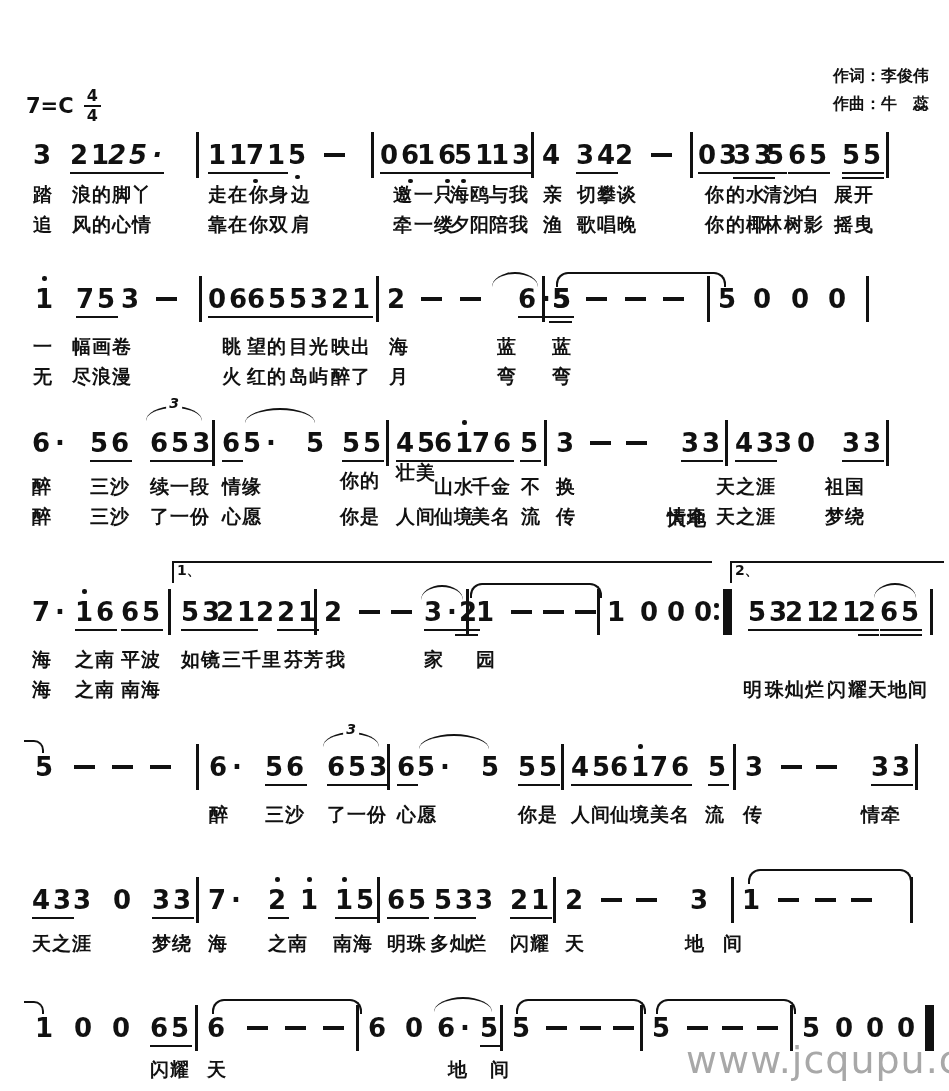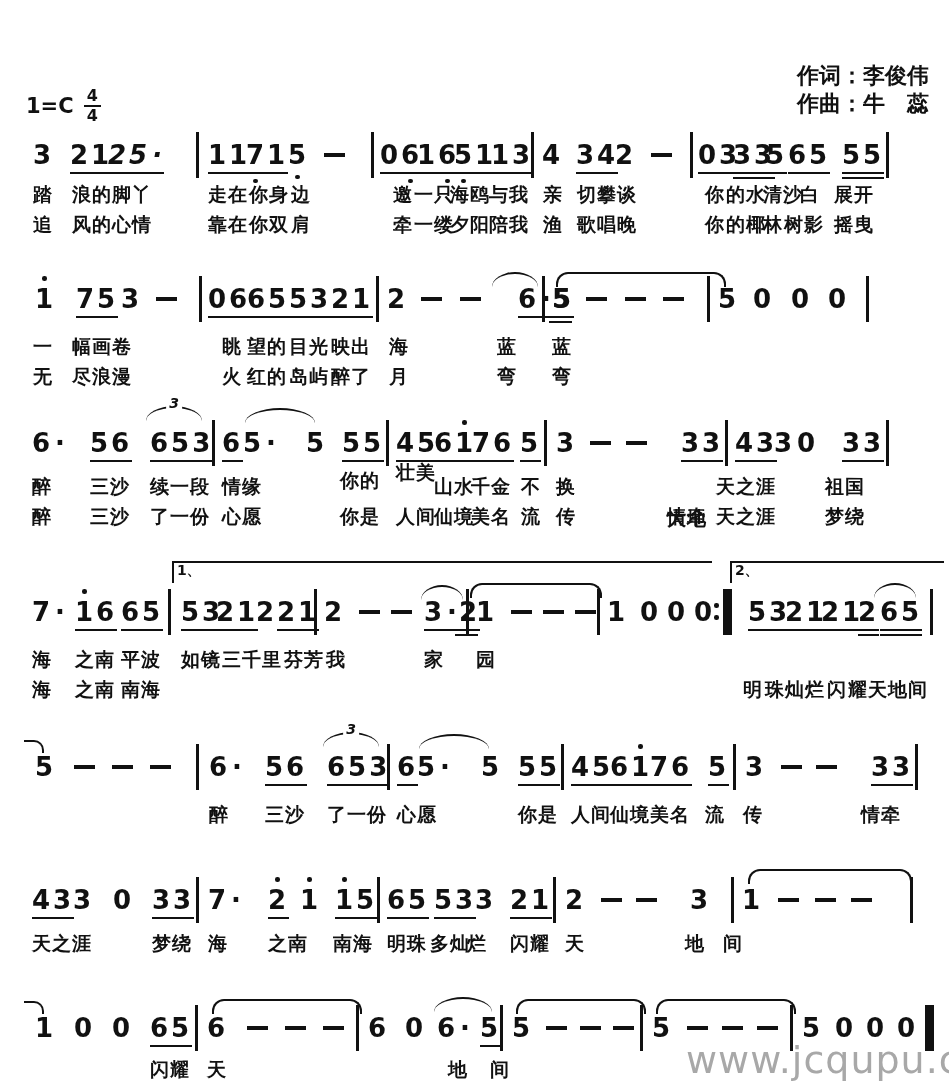--- a/index.html
+++ b/index.html
@@ -6,21 +6,21 @@
   .sheet {
     position:relative; width:949px; height:1091px; background:#fff;
     font-family:"DejaVu Sans","Liberation Sans",sans-serif; color:#111;
     overflow:hidden;
   }
   .title {
     position:absolute; top:8px; left:0; width:100%; text-align:center;
     font-size:34px; font-weight:bold; letter-spacing:4px;
   }
   .credits {
-    position:absolute; right:20px; top:62px; font-size:22px; font-weight:600;
+    position:absolute; right:20px; top:62px; font-size:16px; font-weight:600;
     line-height:28px; text-align:left; white-space:nowrap;
   }
   .keybar {
     position:absolute; left:26px; top:88px; font-size:21px; font-weight:bold;
     display:flex; align-items:center; gap:10px;
   }
   .meter { display:inline-block; text-align:center; font-size:16px; font-weight:bold; line-height:16px; }
   .meter-num { display:block; border-bottom:2px solid #111; padding:0 3px 1px; }
   .meter-den { display:block; padding-top:1px; }
 
@@ -56,21 +56,21 @@
 <body>
 
 <div class="sheet">
 
   <div class="credits">
     <div>作词：李俊伟</div>
     <div>作曲：牛　蕊</div>
   </div>
 
   <div class="keybar">
-    <span>1=C</span>
+    <span>7=C</span>
     <span class="meter">
       <span class="meter-num">4</span>
       <span class="meter-den">4</span>
     </span>
   </div>
 
   <div>
       <div class="sys" style="top: 130px; height: 114px;">
         <span class="tok" style="left: 33px; top: 10px;"><span class="ch">3</span></span>
         <span class="tok hasu" style="left: 70px; top: 10px;"><span class="ch">2</span><span class="ch">1</span><div class="ul"></div></span>

